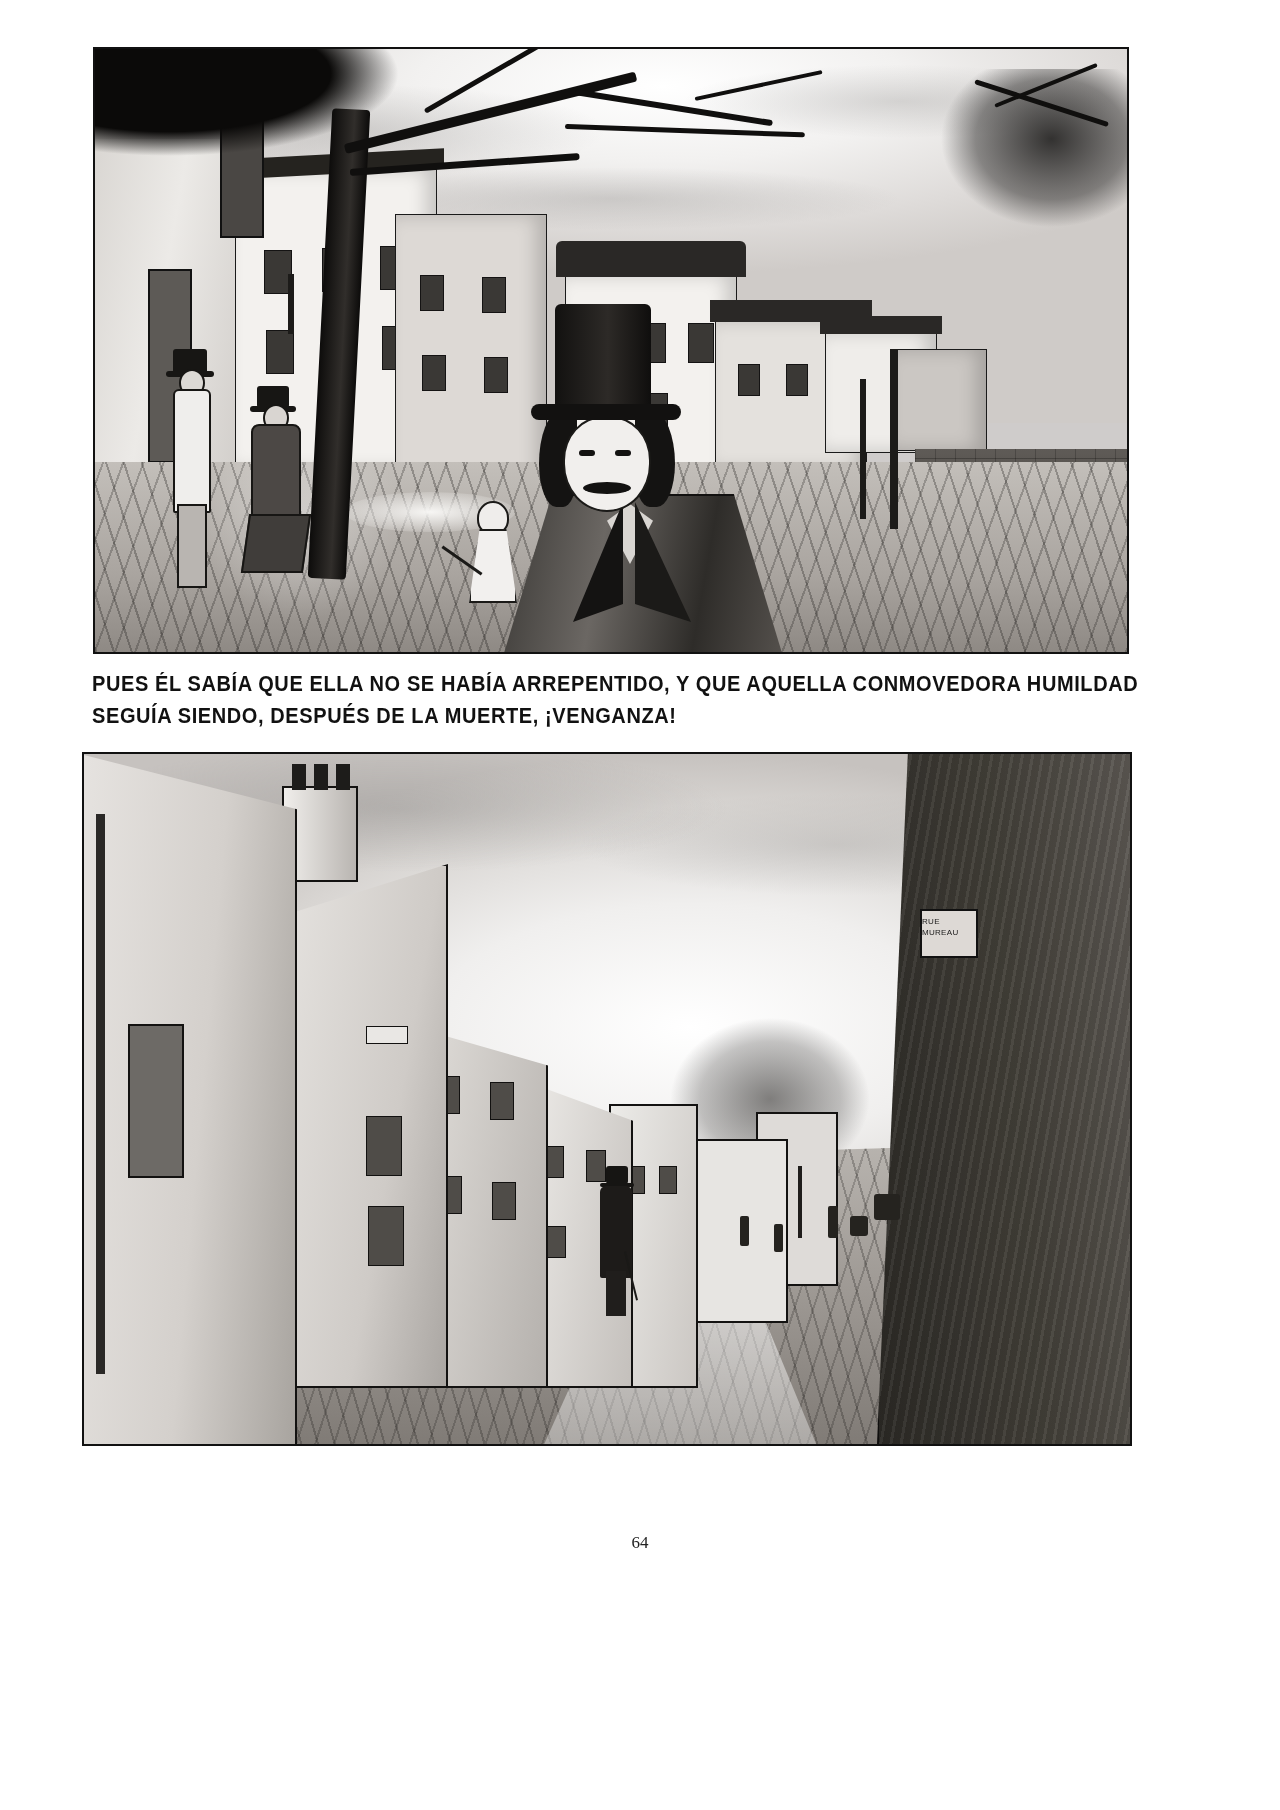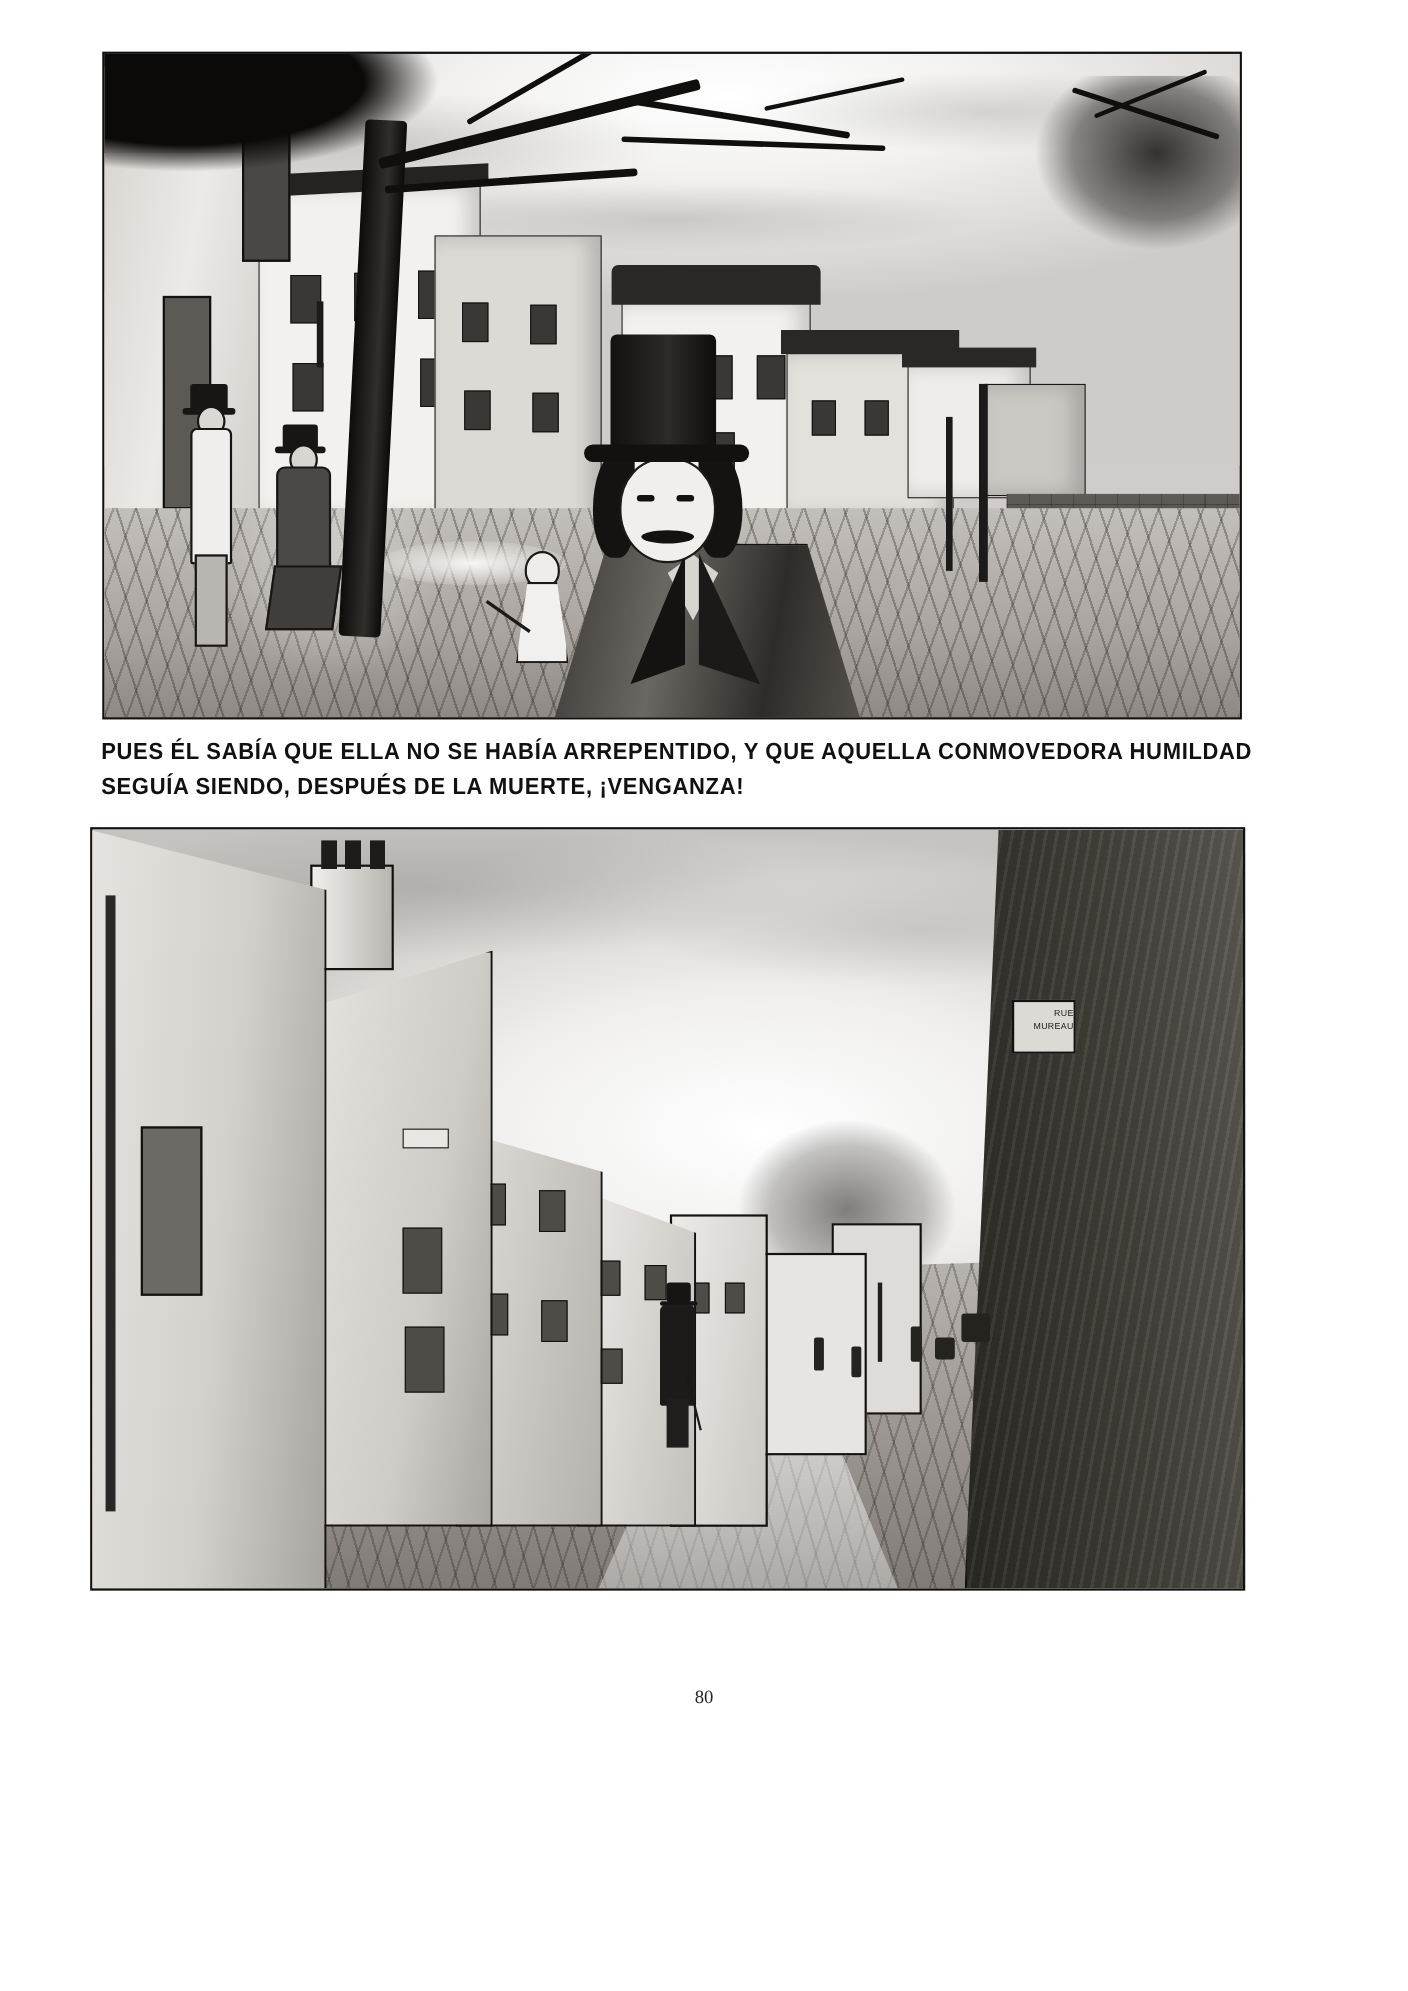--- a/index.html
+++ b/index.html
@@ -407,21 +407,21 @@
   }
   #p2-right-wall::after{
     content:"";
     position:absolute; inset:0;
     background:
       repeating-linear-gradient(100deg, rgba(255,255,255,.05) 0 3px, rgba(0,0,0,.07) 3px 10px);
   }
   .street-sign {
     position:absolute; right: 152px; top: 155px; width: 54px; height: 40px;
     background: #ddd9d5; border: 2px solid #111;
-    font-size: 8px; line-height: 11px; color:#1a1a1a; text-align:right;
+    font-size: 8px; line-height: 11px; color:#1a1a1a; text-align:left;
     padding-top: 5px; font-family: "Liberation Sans", sans-serif; letter-spacing:.3px;
   }
 
   #p2-road {
     position:absolute; left: 0; bottom: 0; width: 100%; height: 330px;
     background:
       repeating-linear-gradient(74deg, rgba(25,23,21,.26) 0 2px, rgba(25,23,21,0) 2px 16px),
       repeating-linear-gradient(-72deg, rgba(25,23,21,.22) 0 2px, rgba(25,23,21,0) 2px 18px),
       linear-gradient(180deg,#bdb9b4 0%, #9d9893 55%, #807b76 100%);
     clip-path: polygon(0 18%, 100% 8%, 100% 100%, 0 100%);
@@ -638,15 +638,15 @@
       <div class="tiny-fig" style="left:656px; top:462px; width:9px; height:30px;"></div>
       <div class="tiny-fig" style="left:690px; top:470px; width:9px; height:28px;"></div>
       <div class="tiny-fig" style="left:744px; top:452px; width:10px; height:32px;"></div>
       <div class="tiny-fig" style="left:766px; top:462px; width:18px; height:20px; border-radius:3px;"></div>
       <div class="tiny-fig" style="left:790px; top:440px; width:26px; height:26px; border-radius:3px;"></div>
       <div class="pole" style="left:714px; top:412px; width:4px; height:72px; position:absolute; background:#1f1d1b;"></div>
 
     </div>
   </div>
 
-  <div class="page-number">80</div>
+  <div class="page-number">64</div>
 
 </div>
 
 </body></html>

